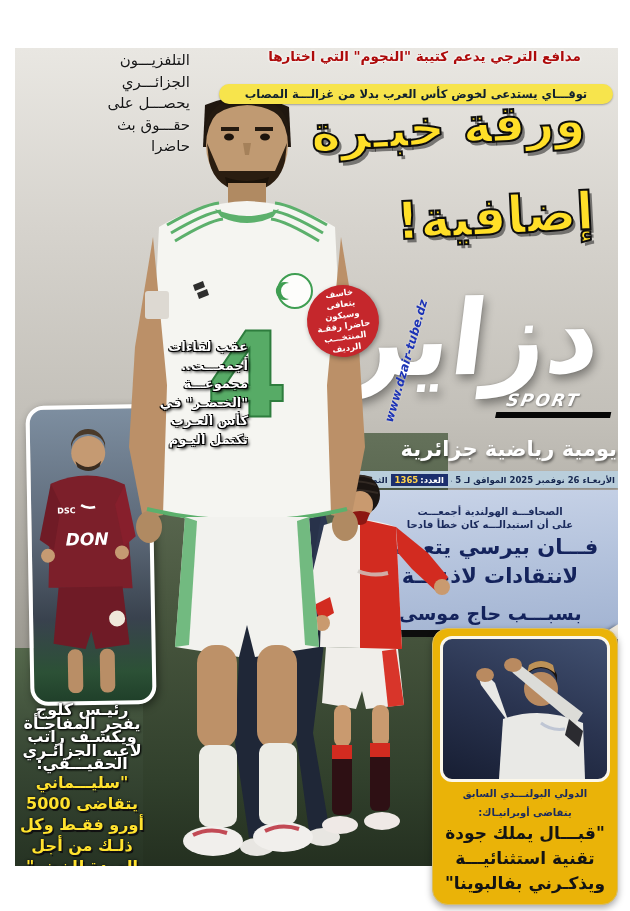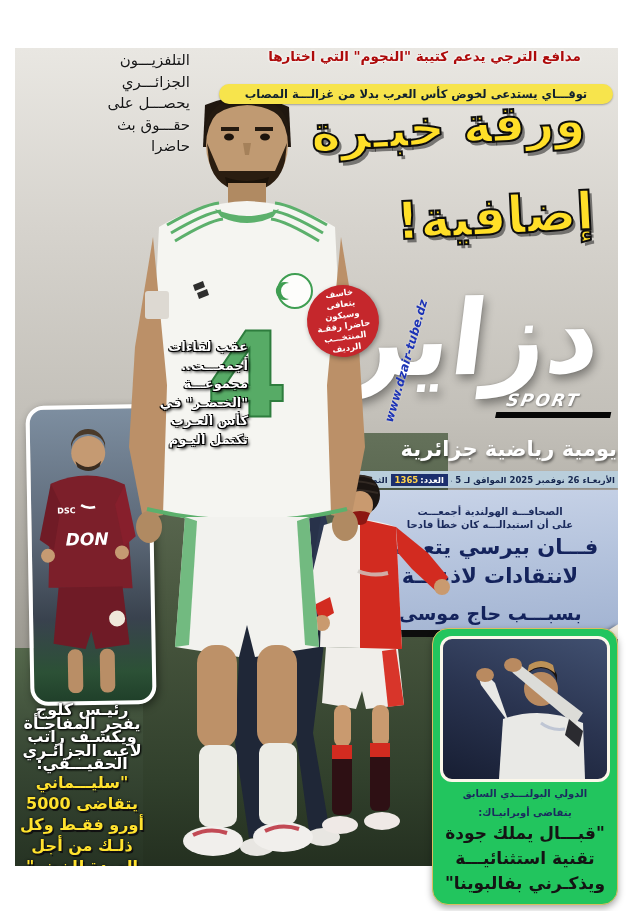--- a/index.html
+++ b/index.html
@@ -82,21 +82,21 @@
     border-radius:18px;overflow:hidden;transform:rotate(-1deg);
     box-shadow:2px 3px 9px rgba(0,0,0,.45);
     background:linear-gradient(180deg,#7d8ea0 0%,#5a6675 45%,#39424e 72%,#2c5136 90%,#20402a 100%);}
   .slimani-text{left:0;top:655px;width:134px;direction:rtl;text-align:center;}
   .slimani-kicker{font-size:16px;line-height:13.5px;color:#fff;font-weight:bold;
     text-shadow:1px 1px 2px #000,0 0 3px #000;}
   .slimani-quote{font-size:16px;line-height:18px;color:#ffe22e;font-weight:bold;margin-top:3px;
     text-shadow:1.5px 1.5px 0 #111,0 0 3px #000;}
 
   
-  .card{left:432px;top:628px;width:186px;height:277px;background:#22c55e;border-radius:16px;
+  .card{left:432px;top:628px;width:186px;height:277px;background:#eab308;border-radius:16px;
     border:1px solid #d9bd62;box-shadow:0 3px 7px rgba(0,0,0,.35);padding:7px;
     box-sizing:border-box;}
   .card-photo{width:100%;height:146px;border-radius:12px;border:3px solid #fbf7ea;
     box-sizing:border-box;overflow:hidden;position:relative;
     background:linear-gradient(200deg,#415070 0%,#2a3450 50%,#171e33 100%);}
   .card-kicker{margin-top:6px;font-size:10px;line-height:12.5px;color:#1a2a5e;font-weight:bold;
     text-align:center;direction:rtl;}
   .card-quote{margin-top:3px;font-size:17px;line-height:22px;color:#141414;font-weight:bold;
     text-align:center;direction:rtl;}
 

